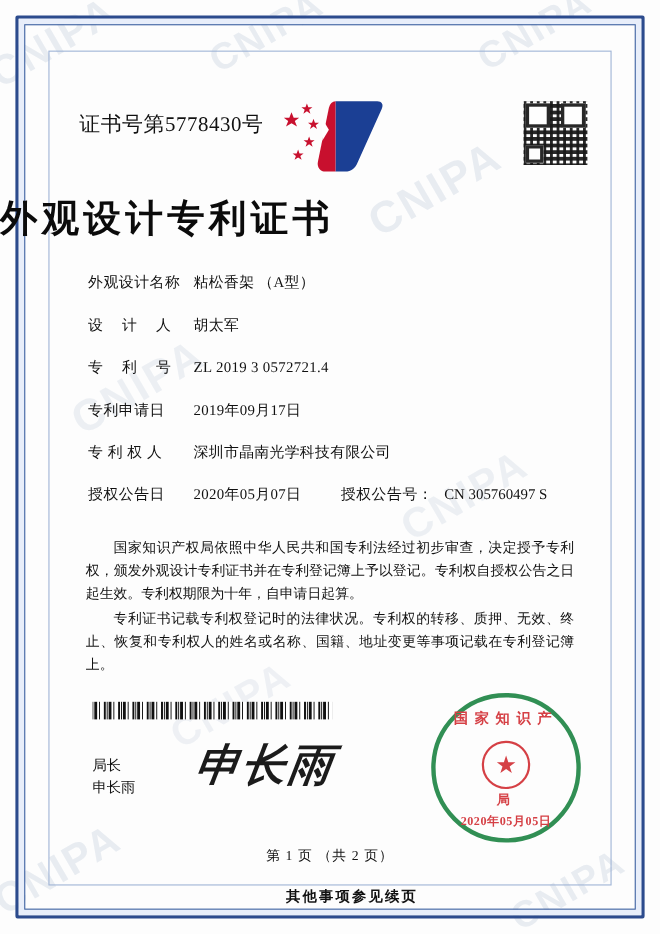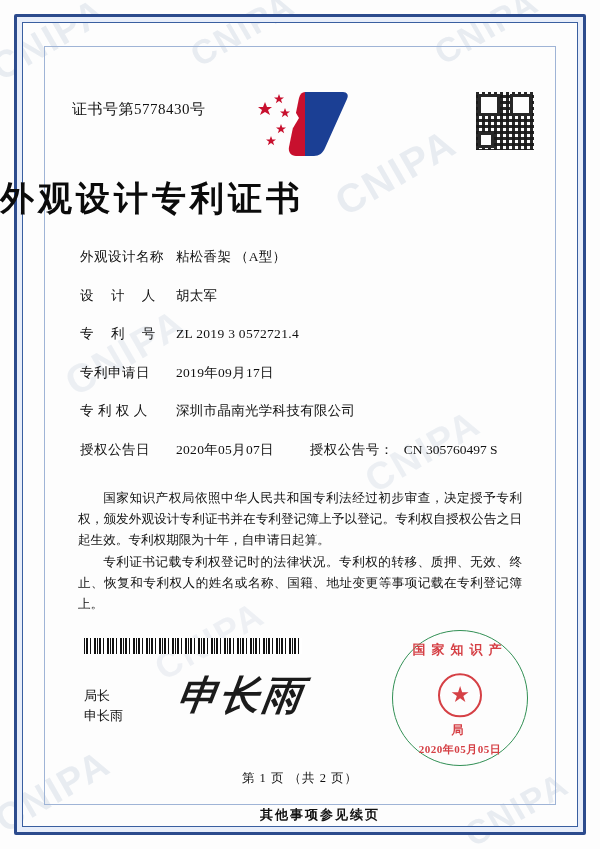--- a/index.html
+++ b/index.html
@@ -60,21 +60,21 @@
     position: absolute;
     left: 17px; top: 17px; right: 17px; bottom: 17px;
     border: 5px solid #e8eefa;
     pointer-events: none;
   }
 
   
   .cert-no {
     position: absolute;
     left: 72px; top: 100px;
-    font-size: 15px;
+    font-size: 19px;
     color: #111;
     letter-spacing: .5px;
   }
   .logo {
     position: absolute;
     left: 255px; top: 88px;
     width: 94px; height: 72px;
   }
   .qr {
     position: absolute;
@@ -191,21 +191,21 @@
     letter-spacing: 2px;
     color: #1b1b1b;
     transform: skewX(-8deg);
   }
 
   
   .seal {
     position: absolute;
     right: 72px; top: 630px;
     width: 136px; height: 136px;
-    border: 1px solid #15803d;
+    border: 4px solid #15803d;
     border-radius: 50%;
     opacity: .88;
   }
   .seal-text-top, .seal-text-bottom {
     position: absolute;
     left: 0; right: 0;
     text-align: center;
     color: #d0262c;
     font-weight: bold;
     font-size: 13px;

